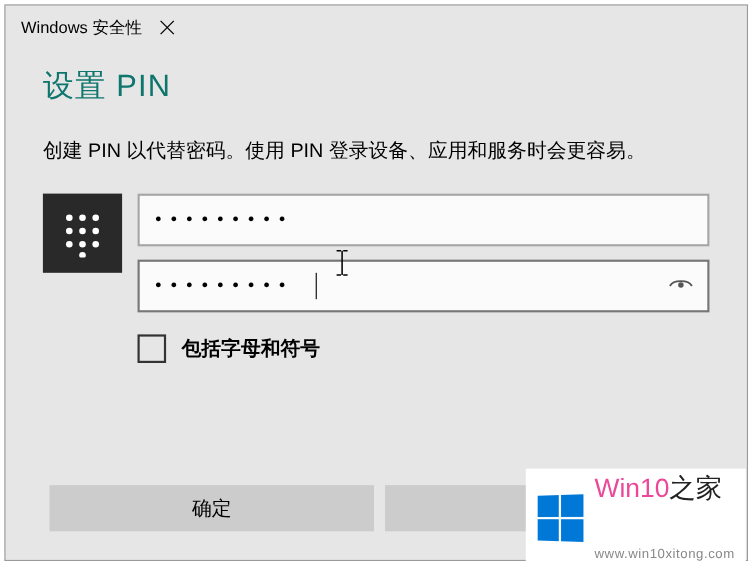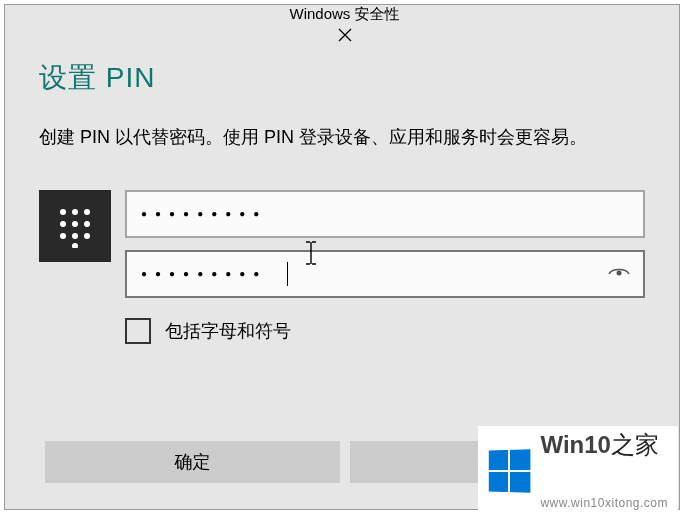--- a/index.html
+++ b/index.html
@@ -22,21 +22,20 @@
       height: 506px;
       border: 1px solid #9a9a9a;
       background: #e6e6e6;
     }
     .titlebar {
       display: flex;
       justify-content: flex-start;
       align-items: center;
       height: 40px;
       padding: 0 9px 0 14px;
-      flex-direction: column;
     }
     .titlebar-text {
       font-size: 15px;
       color: #000;
     }
     .close-btn {
       width: 46px;
       height: 32px;
       display: flex;
       align-items: center;
@@ -55,21 +54,21 @@
       font-weight: 300;
       color: #0f766e;
       margin-top: 4px;
       margin-bottom: 26px;
       letter-spacing: 1px;
     }
     .description {
       font-size: 18px;
       color: #000;
       line-height: 1.6;
-      margin-bottom: 38px;
+      margin-bottom: 24px;
     }
     .form-row {
       display: flex;
       align-items: flex-start;
       gap: 14px;
     }
     .pin-icon {
       width: 72px;
       height: 72px;
       background: #292929;
@@ -148,20 +147,21 @@
     }
     .checkbox-box {
       width: 26px;
       height: 26px;
       border: 2px solid #333;
       background: transparent;
     }
     .checkbox-label {
       font-size: 18px;
       color: #000;
+      font-weight: bold;
     }
     .button-row {
       position: absolute;
       bottom: 26px;
       left: 40px;
       right: 34px;
       display: flex;
       gap: 10px;
     }
     .btn {
@@ -201,22 +201,22 @@
       display: flex;
       flex-direction: column;
       line-height: 1.05;
     }
     .wm-top {
       font-size: 24px;
       font-weight: 400;
       color: #222;
     }
     .wm-top .accent {
-      color: #404040;
-      font-weight: 700;
+      color: #ec4899;
+      font-weight: 400;
     }
     .wm-url {
       font-size: 12px;
       color: #888;
       letter-spacing: 0.5px;
       margin-top: 40px;
     }
   </style>
 </head>
 <body>

